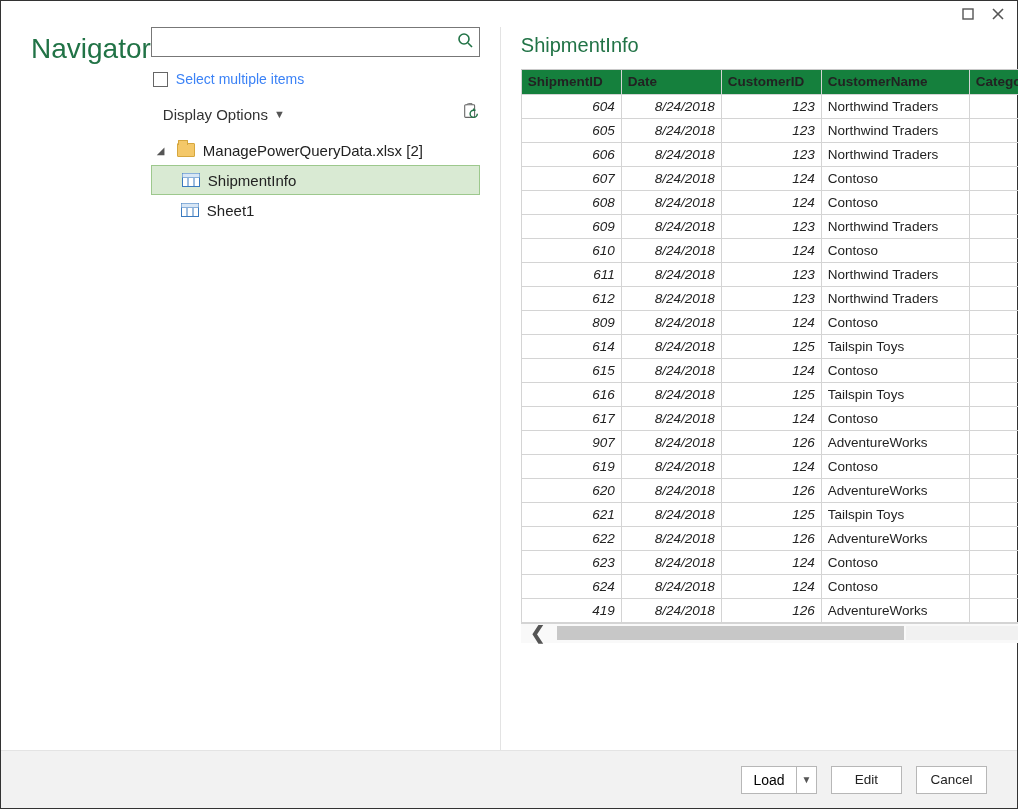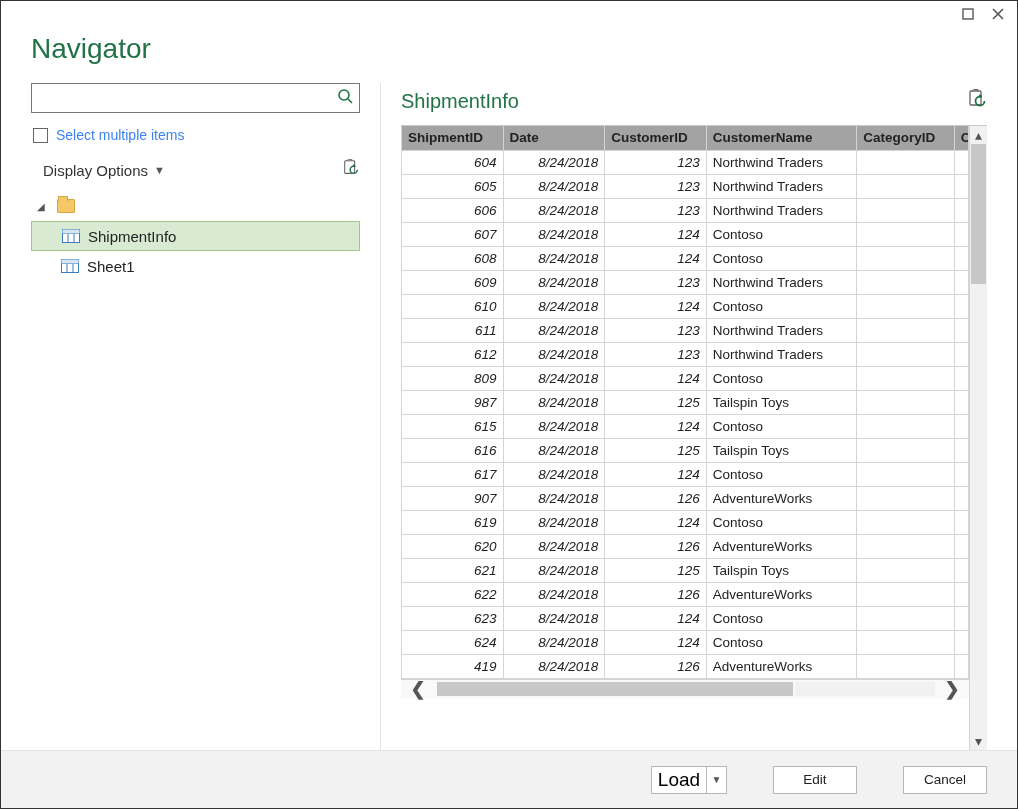--- a/index.html
+++ b/index.html
@@ -5,21 +5,21 @@
   * { box-sizing: border-box; font-family: "Segoe UI", Arial, sans-serif; }
   html, body { margin: 0; padding: 0; width: 1018px; height: 809px; overflow: hidden; background: #fff; }
   .window { width: 1018px; height: 809px; display: flex; flex-direction: column; border: 1px solid #333; background: #fff; position: relative; }
 
   
   .titlebar { height: 26px; display: flex; justify-content: flex-end; align-items: center; padding: 0 4px; }
   .titlebar .ctl { width: 30px; height: 22px; display: flex; align-items: center; justify-content: center; color: #444; }
   .titlebar .ctl svg { display: block; }
 
   
-  .body { flex: 1; display: flex; flex-direction: column; padding: 0 30px 0 30px; }
+  .body { flex: 1; display: flex; flex-direction: row; padding: 0 30px 0 30px; }
   .dialog-title { color: #217346; font-size: 28px; font-weight: 400; margin: 6px 0 18px 0; }
 
   .columns { display: flex; flex: 1; min-height: 0; }
 
   
   .left { width: 350px; display: flex; flex-direction: column; padding-right: 20px; border-right: 1px solid #e3e3e3; }
   .search-wrap { position: relative; border: 1px solid #777; height: 30px; display: flex; align-items: center; padding: 0 6px; }
   .search-wrap input { flex: 1; border: none; outline: none; font-size: 14px; background: transparent; }
   .search-wrap .sicon { color: #217346; }
   .chk-row { display: flex; align-items: center; gap: 8px; margin: 14px 0 10px 2px; font-size: 14px; color: #3b82f6; }
@@ -41,21 +41,21 @@
   
   .right { flex: 1; display: flex; flex-direction: column; padding-left: 20px; min-width: 0; }
   .right-head { display: flex; align-items: center; justify-content: space-between; height: 36px; }
   .right-title { color: #217346; font-size: 20px; font-weight: 400; }
   .right-head .refresh-big { color: #217346; }
 
   .gridwrap { flex: 1; display: flex; min-height: 0; border-top: 1px solid #c9c9c9; margin-top: 6px; }
   .tablearea { flex: 1; overflow: hidden; position: relative; }
   table { border-collapse: collapse; width: 100%; table-layout: fixed; }
   th, td { border: 1px solid #d4d4d4; font-size: 13.5px; height: 24px; overflow: hidden; white-space: nowrap; }
-  thead th { background: #a3a3a3; text-align: left; padding: 2px 6px; font-weight: 600; color: #222; border-top: none; }
+  thead th { background: #15803d; text-align: left; padding: 2px 6px; font-weight: 600; color: #222; border-top: none; }
   tbody td { padding: 0 6px; color: #222; }
   td.num { text-align: right; font-style: italic; }
   .col-sid { width: 100px; }
   .col-date { width: 100px; }
   .col-cid { width: 100px; }
   .col-cname { width: 148px; }
   .col-cat { width: 96px; }
   .col-extra { width: 14px; }
 
   .vscroll { width: 18px; background: #f1f1f1; position: relative; border-left: 1px solid #d4d4d4; display:flex; flex-direction:column; align-items:center; }
@@ -64,23 +64,23 @@
   .vscroll .thumb { position:absolute; top:0; left:1px; right:1px; height: 140px; background:#c7c7c7; }
 
   .hscroll { height: 20px; display:flex; align-items:center; border-top:1px solid #d4d4d4; background:#f9f9f9; }
   .hscroll .harrow { width: 34px; display:flex; align-items:center; justify-content:center; color:#555; font-size:18px; font-weight:bold; }
   .hscroll .htrack { flex:1; height: 14px; background:#c7c7c7; margin: 0 2px; }
   .hscroll .hrest { width: 140px; height:14px; background:#f1f1f1; }
 
   
   .footer { height: 58px; background: #f2f2f2; border-top: 1px solid #e4e4e4; display:flex; align-items:center; justify-content:flex-end; padding: 0 30px; gap: 14px; }
   .btn { height: 28px; border: 1px solid #b7b7b7; background: #fff; font-size: 13.5px; color: #222; display:flex; align-items:center; justify-content:center; }
-  .btn.simple { width: 84px; margin-left: 32px; }
+  .btn.simple { width: 71px; }
   .btn-split { display:flex; height:28px; }
-  .btn-split .main { border:1px solid #b7b7b7; background:#fff; width:56px; display:flex; align-items:center; justify-content:center; font-size:19px; }
+  .btn-split .main { border:1px solid #b7b7b7; background:#fff; width:56px; display:flex; align-items:center; justify-content:center; font-size:14px; }
   .btn-split .dd { border:1px solid #b7b7b7; border-left:none; background:#fff; width:20px; display:flex; align-items:center; justify-content:center; font-size:10px; color:#555;}
 </style>
 </head>
 <body>
 
 <div class="window">
 
   <div class="titlebar">
     <div class="ctl">
       <svg width="12" height="12" viewBox="0 0 12 12">
@@ -129,20 +129,21 @@
                 <path d="M17 12 a4 4 0 1 1 -4 -4" fill="none" stroke="#217346" stroke-width="1.6"></path>
                 <path d="M13 6 l0 2 l2 0" fill="none" stroke="#217346" stroke-width="1.6"></path>
               </svg>
           </span>
         </div>
 
         <div class="tree">
           <div class="tree-row">
             <span class="tree-caret">◢</span>
             <span class="icon-folder"></span>
+            <span>ManagePowerQueryData.xlsx [2]</span>
           </div>
           <div id="tree-items">
               <div class="tree-row l1 selected">
                 <span class="icon-table"><svg width="18" height="14" viewBox="0 0 18 14">
                     <rect x="0.5" y="0.5" width="17" height="13" fill="#fff" stroke="#3a7abf"></rect>
                     <line x1="0" y1="4.5" x2="18" y2="4.5" stroke="#3a7abf"></line>
                     <line x1="6" y1="0" x2="6" y2="14" stroke="#3a7abf"></line>
                     <line x1="12" y1="0" x2="12" y2="14" stroke="#3a7abf"></line>
                     <rect x="0.5" y="0.5" width="17" height="4" fill="#d7e6f5"></rect>
                   </svg></span>
@@ -272,21 +273,21 @@
                   </tr>
                   <tr>
                     <td class="num">809</td>
                     <td class="num">8/24/2018</td>
                     <td class="num">124</td>
                     <td>Contoso</td>
                     <td></td>
                     <td></td>
                   </tr>
                   <tr>
-                    <td class="num">987</td>
+                    <td class="num">614</td>
                     <td class="num">8/24/2018</td>
                     <td class="num">125</td>
                     <td>Tailspin Toys</td>
                     <td></td>
                     <td></td>
                   </tr>
                   <tr>
                     <td class="num">615</td>
                     <td class="num">8/24/2018</td>
                     <td class="num">124</td>

